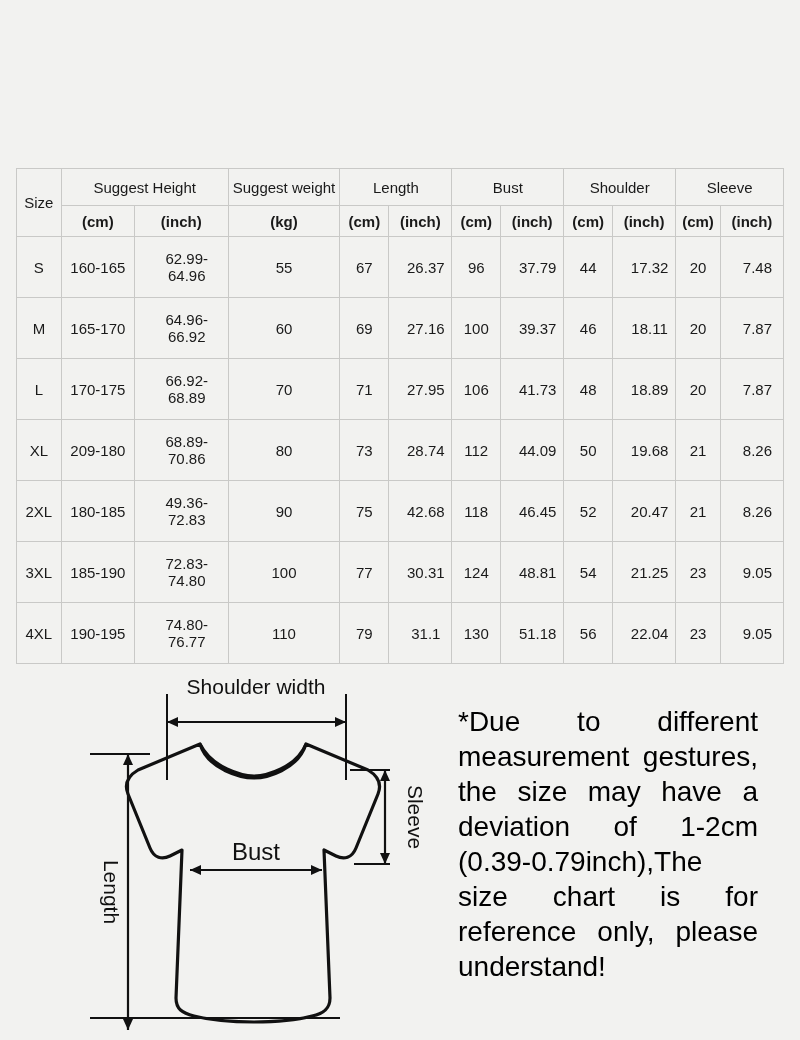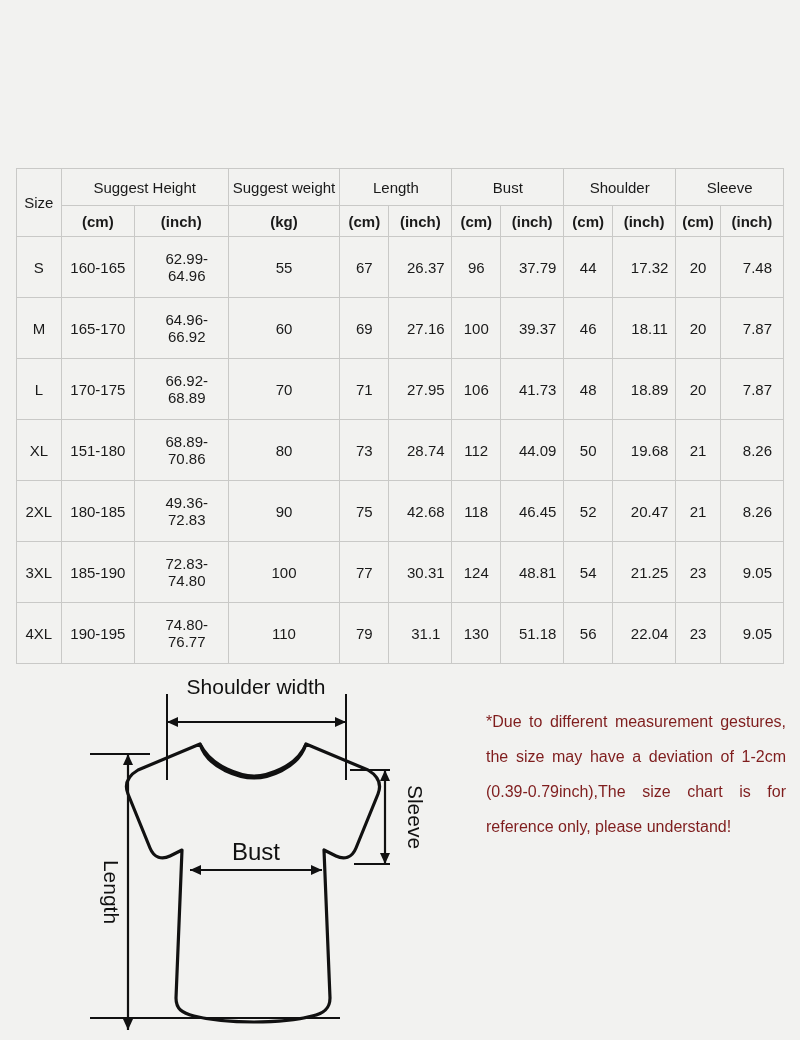--- a/index.html
+++ b/index.html
@@ -119,25 +119,24 @@
     width: 420px;
     height: 400px;
   }
 
   
   .note {
     position: absolute;
     left: 458px;
     top: 52px;
     width: 300px;
-    font-size: 16px;
+    font-size: 28px;
     line-height: 35px;
-    color: #7f1d1d;
+    color: #000000;
     text-align: justify;
-    margin-left: 28px;
   }
   .note p { margin: 0; }
 </style>
 </head>
 <body>
 
 <div class="page">
 
 
   <div class="table-wrap">
@@ -218,21 +217,21 @@
             <td class="data red">27.95</td>
             <td class="data">106</td>
             <td class="data red">41.73</td>
             <td class="data">48</td>
             <td class="data red">18.89</td>
             <td class="data">20</td>
             <td class="data red">7.87</td>
           </tr>
           <tr>
             <td class="data size-cell">XL</td>
-            <td class="data">151-180</td>
+            <td class="data">209-180</td>
             <td class="data red">68.89-70.86</td>
             <td class="data">80</td>
             <td class="data">73</td>
             <td class="data red">28.74</td>
             <td class="data">112</td>
             <td class="data red">44.09</td>
             <td class="data">50</td>
             <td class="data red">19.68</td>
             <td class="data">21</td>
             <td class="data red">8.26</td>

